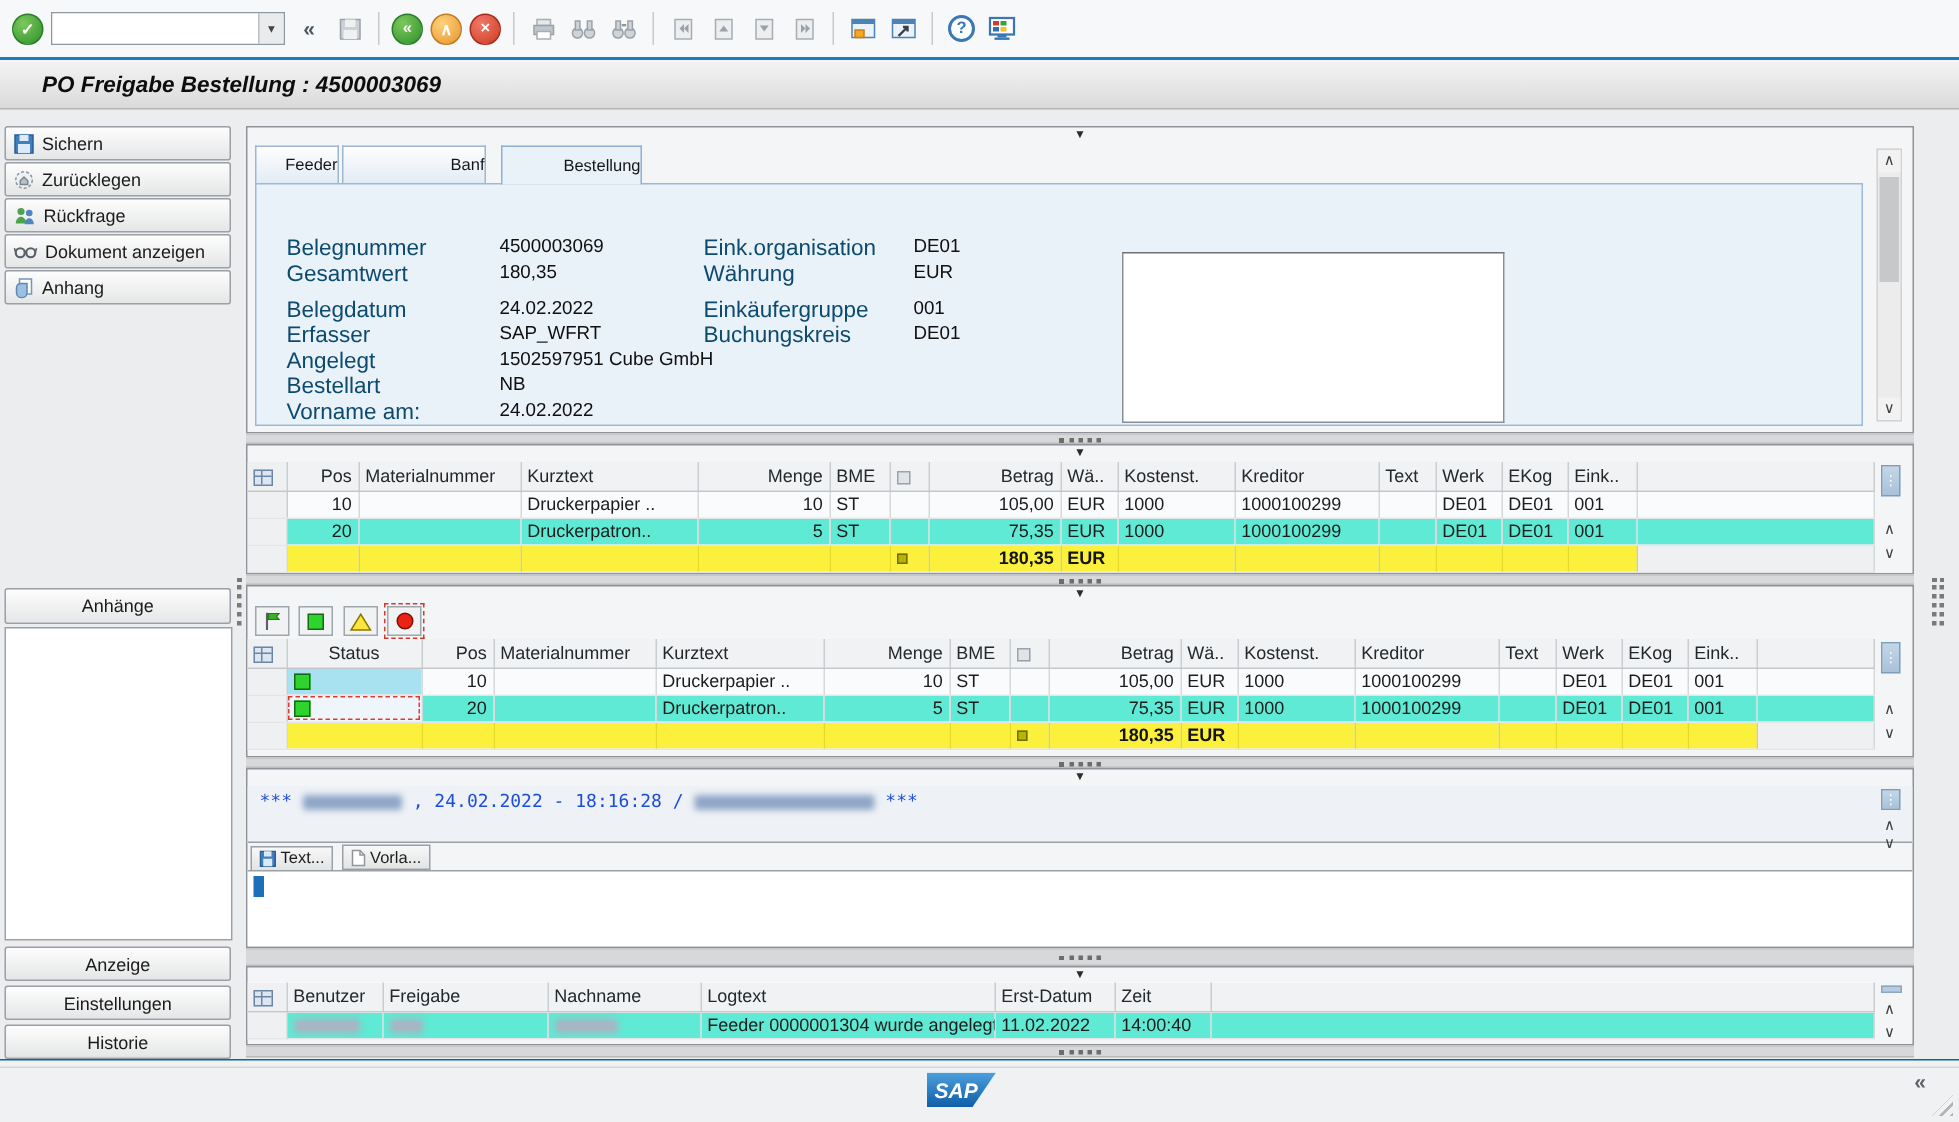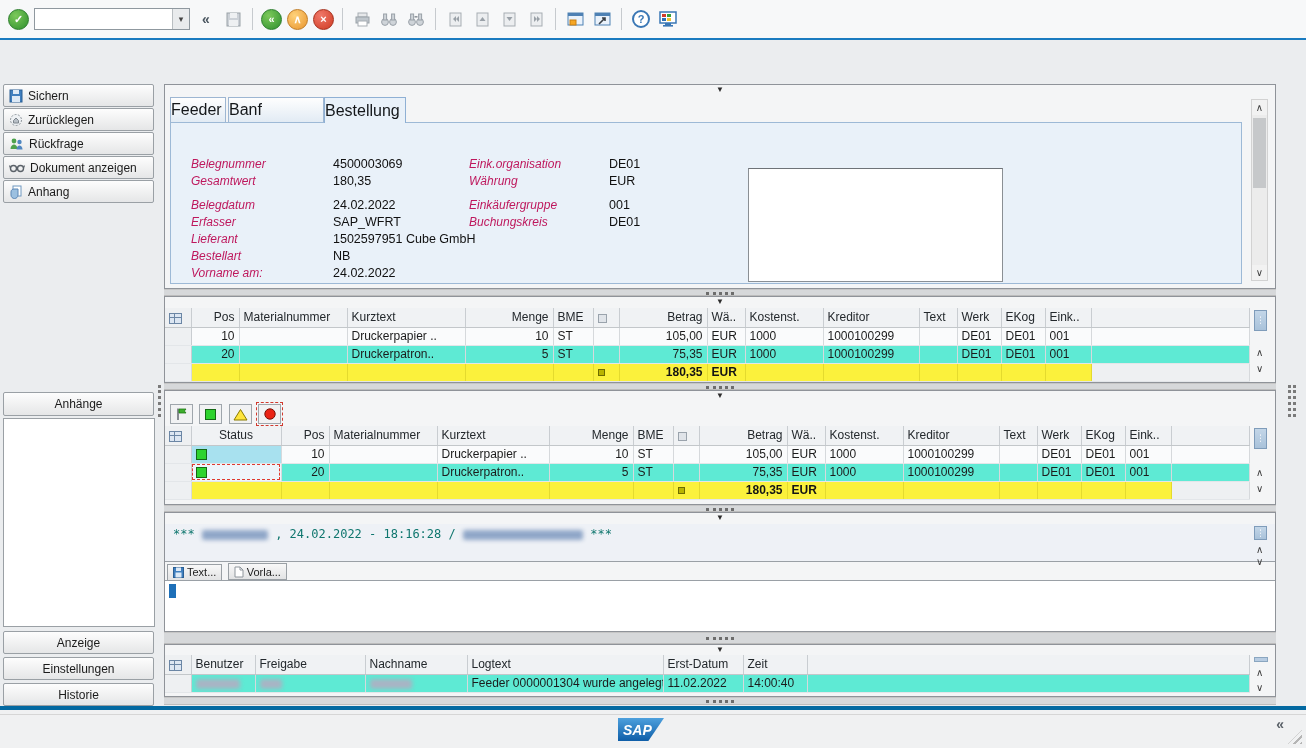--- a/index.html
+++ b/index.html
@@ -40,24 +40,24 @@
 .hsplit{position:absolute;background:#d6d8da;border-top:1px solid #c6c6c6;border-bottom:1px solid #bcbcbc}
 .grip-h{width:28px;border-top:3px dotted #6d6d6d;margin:2px auto 0}
 .vgrip{position:absolute;width:3px;height:32px;border-left:3px dotted #7a7a7a}
 
 
 .frame{position:absolute;border:1px solid #8f9399;background:#f4f5f6;overflow:hidden}
 .collapse{position:absolute;left:0;top:0;width:100%;text-align:center;color:#2d2d2d;font-size:8px;line-height:10px}
 
 
 .tab{position:absolute;top:12px;height:25px;border:1px solid #9db6d2;border-bottom:0;background:linear-gradient(#fefefe,#e2ebf4);
-  display:flex;align-items:center;justify-content:flex-start;font-size:16px;color:#14171a}
+  display:flex;align-items:center;justify-content:flex-end;font-size:11px;color:#14171a}
 .tab.active{background:#e9f1f9;border-color:#8fb0d4;height:26px;z-index:2}
 .detail-panel{position:absolute;left:5px;top:37px;width:1072px;height:162px;background:#e9f1f9;border:1px solid #9db9d6;overflow:hidden}
-.flabel{position:absolute;font-style:italic;color:#be185d;font-size:12px}
+.flabel{position:absolute;color:#0c4a6e;font-size:15px}
 .fval{position:absolute;color:#101010;font-size:12.5px}
 .notebox{position:absolute;left:577px;top:45px;width:255px;height:114px;background:#fff;border:1px solid #8a8f94;border-top-color:#6e7378}
 
 
 .sbar{position:absolute;width:17px;background:#ececec;border:1px solid #d2d2d2}
 .sbtn{position:absolute;left:0;width:15px;height:15px;display:flex;align-items:center;justify-content:center;
   font-size:9px;color:#444;background:#f2f2f2}
 .sthumb{position:absolute;left:1px;width:13px;background:#c6c8ca}
 .sarr{font-size:10px;color:#3f3f3f;line-height:1;cursor:default}
 .cfg{position:absolute;width:13px;height:21px;background:linear-gradient(#c3d6e8,#a9c2da);border:1px solid #7f9cba;
@@ -83,30 +83,30 @@
 .stat-sq{display:inline-block;width:11px;height:11px;background:#2ed32e;border:1px solid #156915;vertical-align:middle}
 .statcell1{background:#a8e1ef !important;text-align:center}
 .statcell2{background:#eef5fb !important;text-align:center;outline:1px dashed #df3a2f;outline-offset:-2px}
 .stb{width:23px;height:20px;background:#f1f2f3;border:1px solid #9fa6ac;display:inline-flex;align-items:center;
   justify-content:center;margin-right:3px;vertical-align:top}
 .stb.focus{outline:1px dashed #d03a2f;outline-offset:1px}
 
 
 .logpanel{position:absolute;left:0px;top:11px;width:1110px;height:38px;background:#eef1f6;border-bottom:1px solid #9aa0a6;
   font-family:"DejaVu Sans Mono",monospace;font-size:12px;padding:3px 0 0 8px}
-.logline1{color:#0f766e;white-space:pre}
+.logline1{color:#1d4ed8;white-space:pre}
 .logline2{color:#26292c;white-space:pre}
 .redact{display:inline-block;height:10px;background:#a8b4c4;border-radius:2px;filter:blur(2px);vertical-align:middle}
 .minibtn{height:17px;background:linear-gradient(#f8f8f8,#e2e3e4);border:1px solid #9aa0a5;display:inline-flex;
   align-items:center;gap:3px;padding:0 5px;font-size:11px;margin-right:2px}
 .editor{position:absolute;left:0;top:67px;width:1110px;height:51px;background:#fff;border-top:1px solid #9aa0a6}
 .cursorblk{position:absolute;left:4px;top:3px;width:7px;height:14px;background:#1d6fb8}
 
 
-.footer{position:absolute;left:0;top:706px;width:1306px;height:42px;background:#f0f1f2;border-top:4px solid #0369a1}
+.footer{position:absolute;left:0;top:706px;width:1306px;height:42px;background:#f0f1f2;border-top:1px solid #0369a1}
 .footline{position:absolute;left:0;top:4px;width:100%;border-top:1px solid #d6d6d6}
 .saplogo{position:absolute;left:618px;top:8px;width:46px;height:23px;color:#fff;font-weight:bold;font-style:italic;
   font-size:14px;display:flex;align-items:center;padding-left:5px;
   background:linear-gradient(180deg,#4da0dd,#0f5ea8);clip-path:polygon(0 0,100% 0,66% 100%,0 100%)}
 .grip-corner{position:absolute;right:4px;bottom:4px;width:14px;height:14px;
   background:repeating-linear-gradient(135deg,transparent 0 3px,#b5b5b5 3px 5px);clip-path:polygon(100% 0,100% 100%,0 100%)}
 
 .micon{display:inline-flex;align-items:center;justify-content:center}
 </style>
 </head>
@@ -243,20 +243,23 @@
             <rect x="9" y="4" width="4" height="3" fill="#3aa13a"></rect>
             <rect x="4" y="8" width="4" height="3" fill="#2f6fb2"></rect>
             <rect x="9" y="8" width="4" height="3" fill="#f2c12e"></rect>
             <rect x="7" y="13" width="6" height="2" fill="#3a77b5"></rect>
             <rect x="5" y="15" width="10" height="1.6" fill="#3a77b5"></rect>
           </svg>
         </span>
       </div>
   </div>
 
+  <div class="titlebar">
+    <h1>PO Freigabe Bestellung : 4500003069</h1>
+  </div>
 
   <div class="side-btn" style="top:84px">
     <span class="micon">
         <svg width="14" height="14">
           <rect x="1" y="1" width="12" height="12" fill="#3f7fbf" stroke="#2a5f94"></rect>
           <rect x="4" y="1" width="6" height="4" fill="#dce9f6"></rect>
           <rect x="3" y="7" width="8" height="6" fill="#dce9f6"></rect>
         </svg>
       </span>
     <span>Sichern</span>
@@ -321,33 +324,33 @@
   <div class="vgrip" style="left:1293px;top:385px"></div>
 
   <div class="frame" style="left:164px;top:84px;width:1112px;height:205px">
     <div class="collapse"><span>▼</span></div>
     <div class="tab" style="left:5px;width:56px">
         <span>Feeder</span>
       </div>
     <div class="tab" style="left:63px;width:96px">
         <span>Banf</span>
       </div>
-    <div class="tab active" style="left:159px;width:82px">
+    <div class="tab active" style="left:169px;width:94px">
         <span>Bestellung</span>
       </div>
     <div class="detail-panel">
       <span class="flabel" style="left:20px;top:34px">Belegnummer</span>
       <span class="fval" style="left:162px;top:34px">4500003069</span>
       <span class="flabel" style="left:20px;top:51px">Gesamtwert</span>
       <span class="fval" style="left:162px;top:51px">180,35</span>
       <span class="flabel" style="left:20px;top:75px">Belegdatum</span>
       <span class="fval" style="left:162px;top:75px">24.02.2022</span>
       <span class="flabel" style="left:20px;top:92px">Erfasser</span>
       <span class="fval" style="left:162px;top:92px">SAP_WFRT</span>
-      <span class="flabel" style="left:20px;top:109px">Lieferant</span>
+      <span class="flabel" style="left:20px;top:109px">Angelegt</span>
       <span class="fval" style="left:162px;top:109px">1502597951 Cube GmbH</span>
       <span class="flabel" style="left:20px;top:126px">Bestellart</span>
       <span class="fval" style="left:162px;top:126px">NB</span>
       <span class="flabel" style="left:20px;top:143px">Vorname am:</span>
       <span class="fval" style="left:162px;top:143px">24.02.2022</span>
       <span class="flabel" style="left:298px;top:34px">Eink.organisation</span>
       <span class="fval" style="left:438px;top:34px">DE01</span>
       <span class="flabel" style="left:298px;top:51px">Währung</span>
       <span class="fval" style="left:438px;top:51px">EUR</span>
       <span class="flabel" style="left:298px;top:75px">Einkäufergruppe</span>

